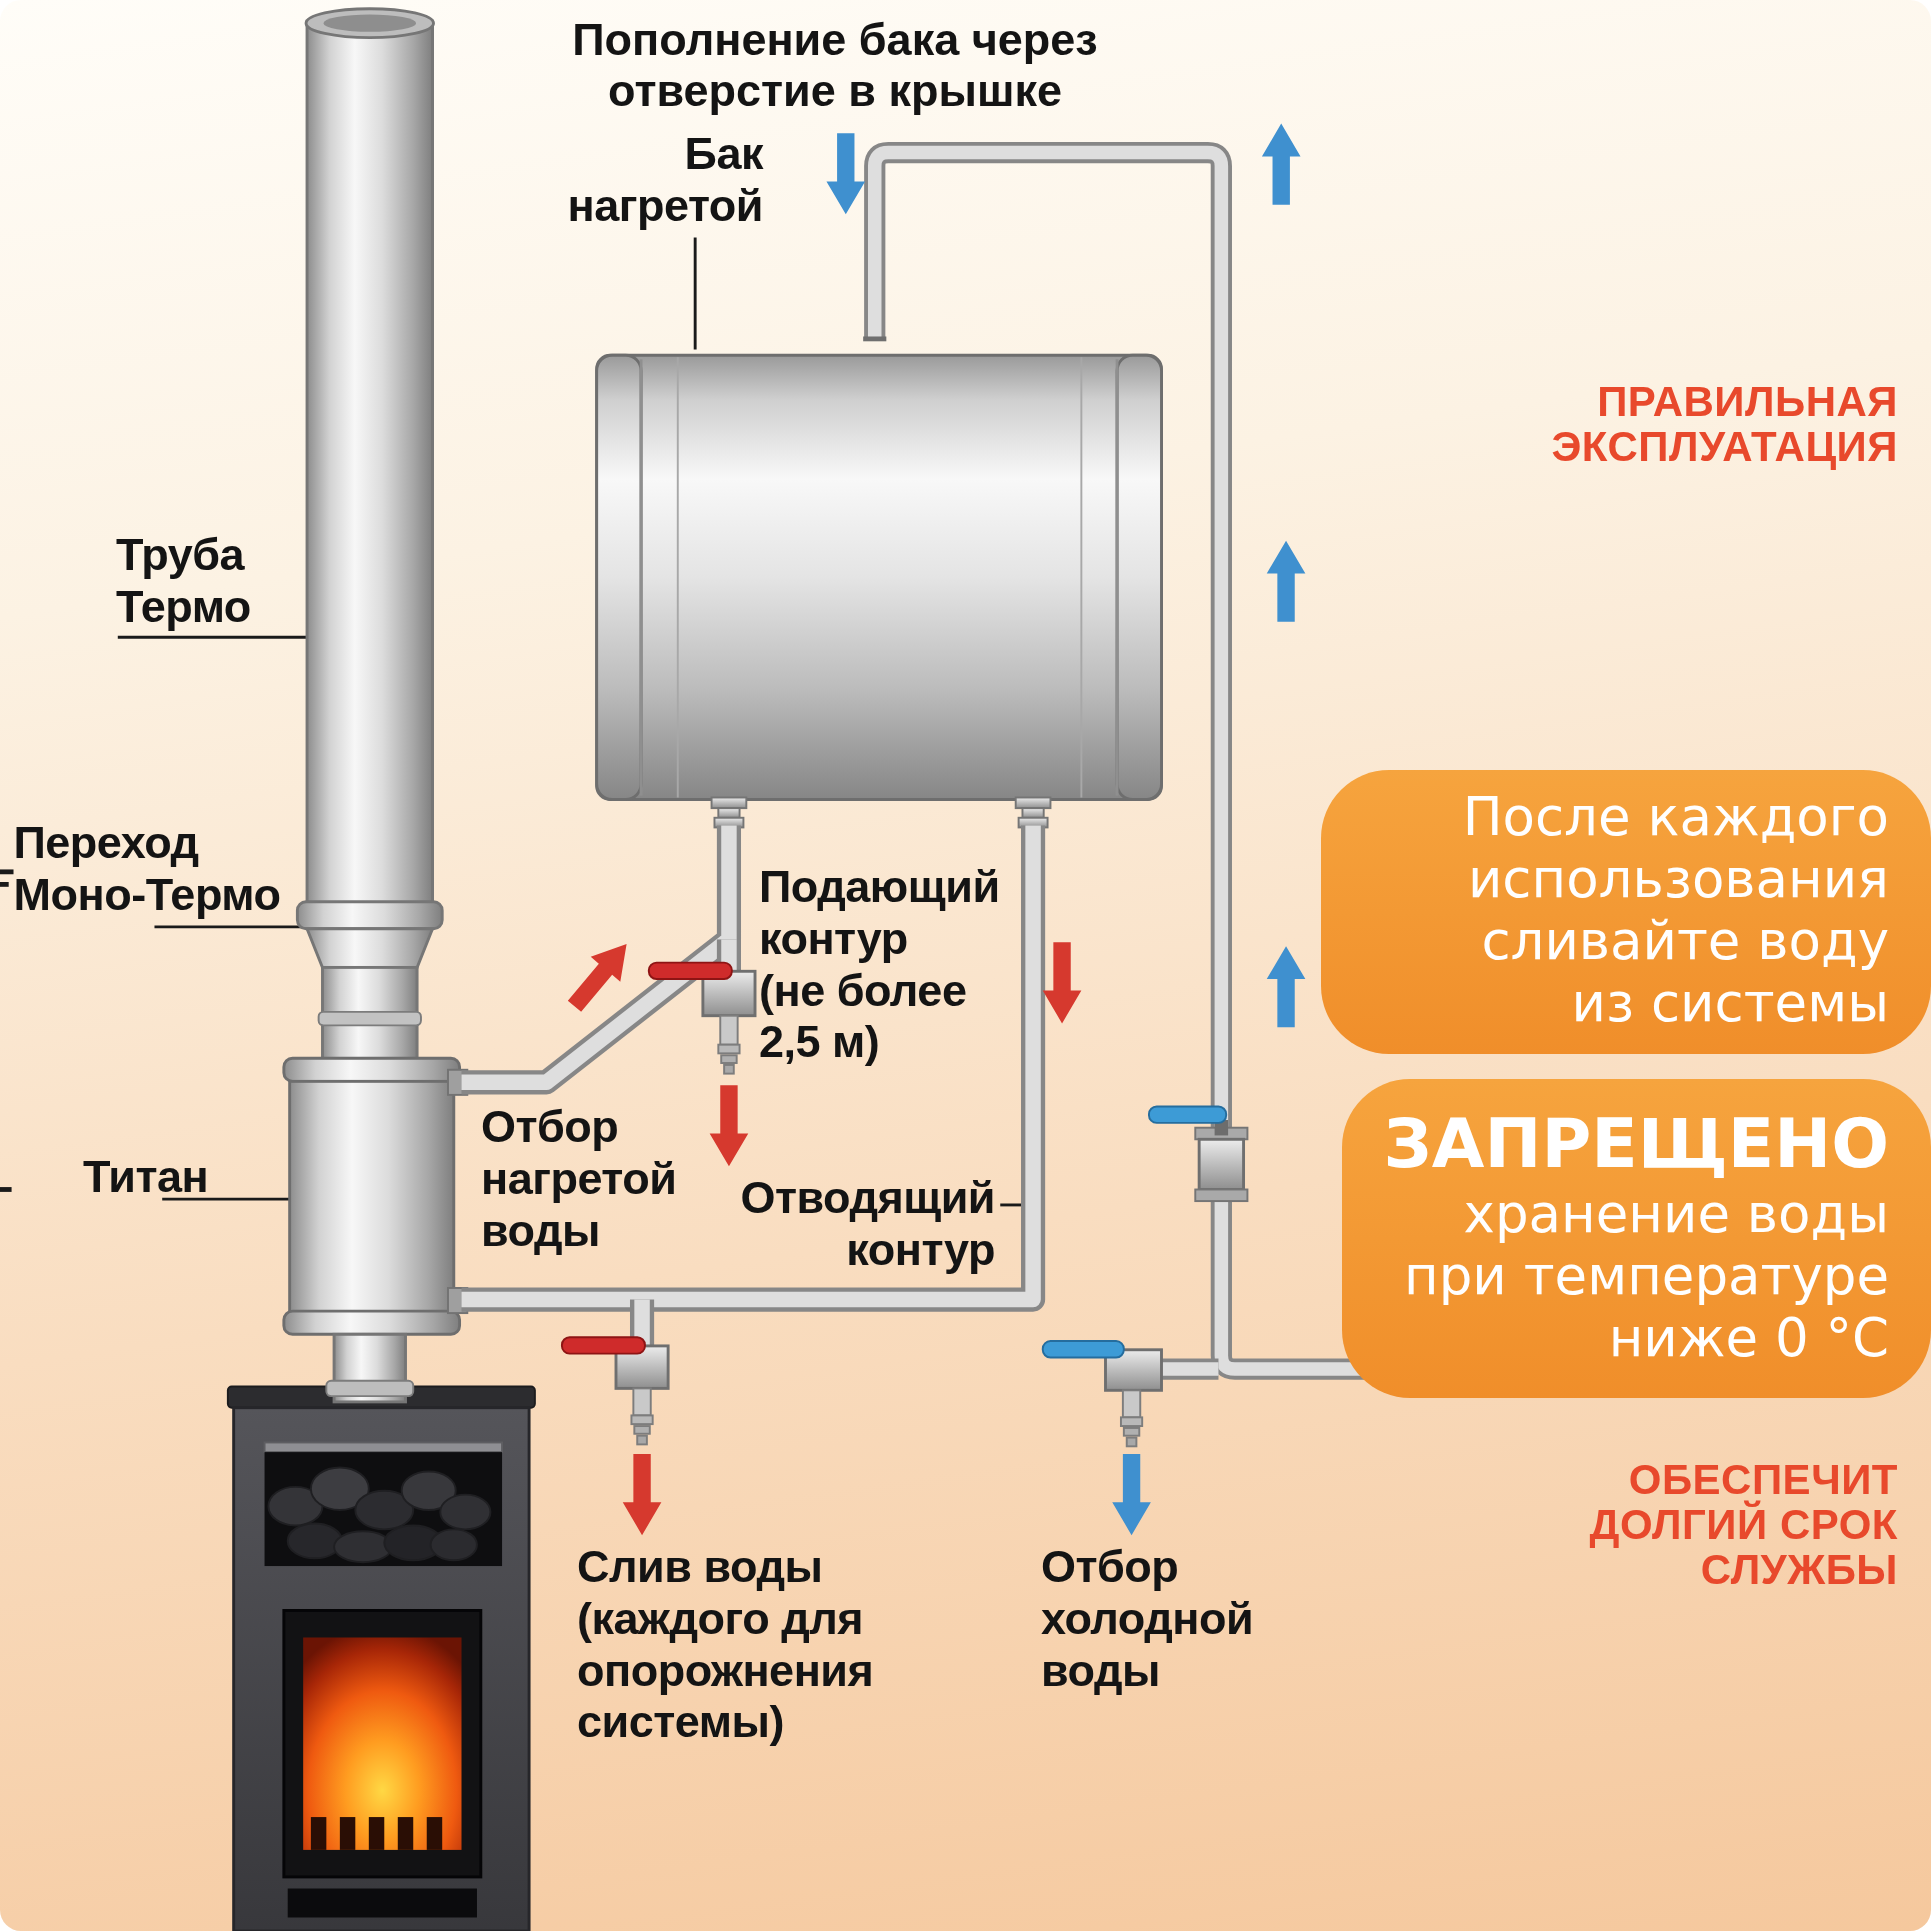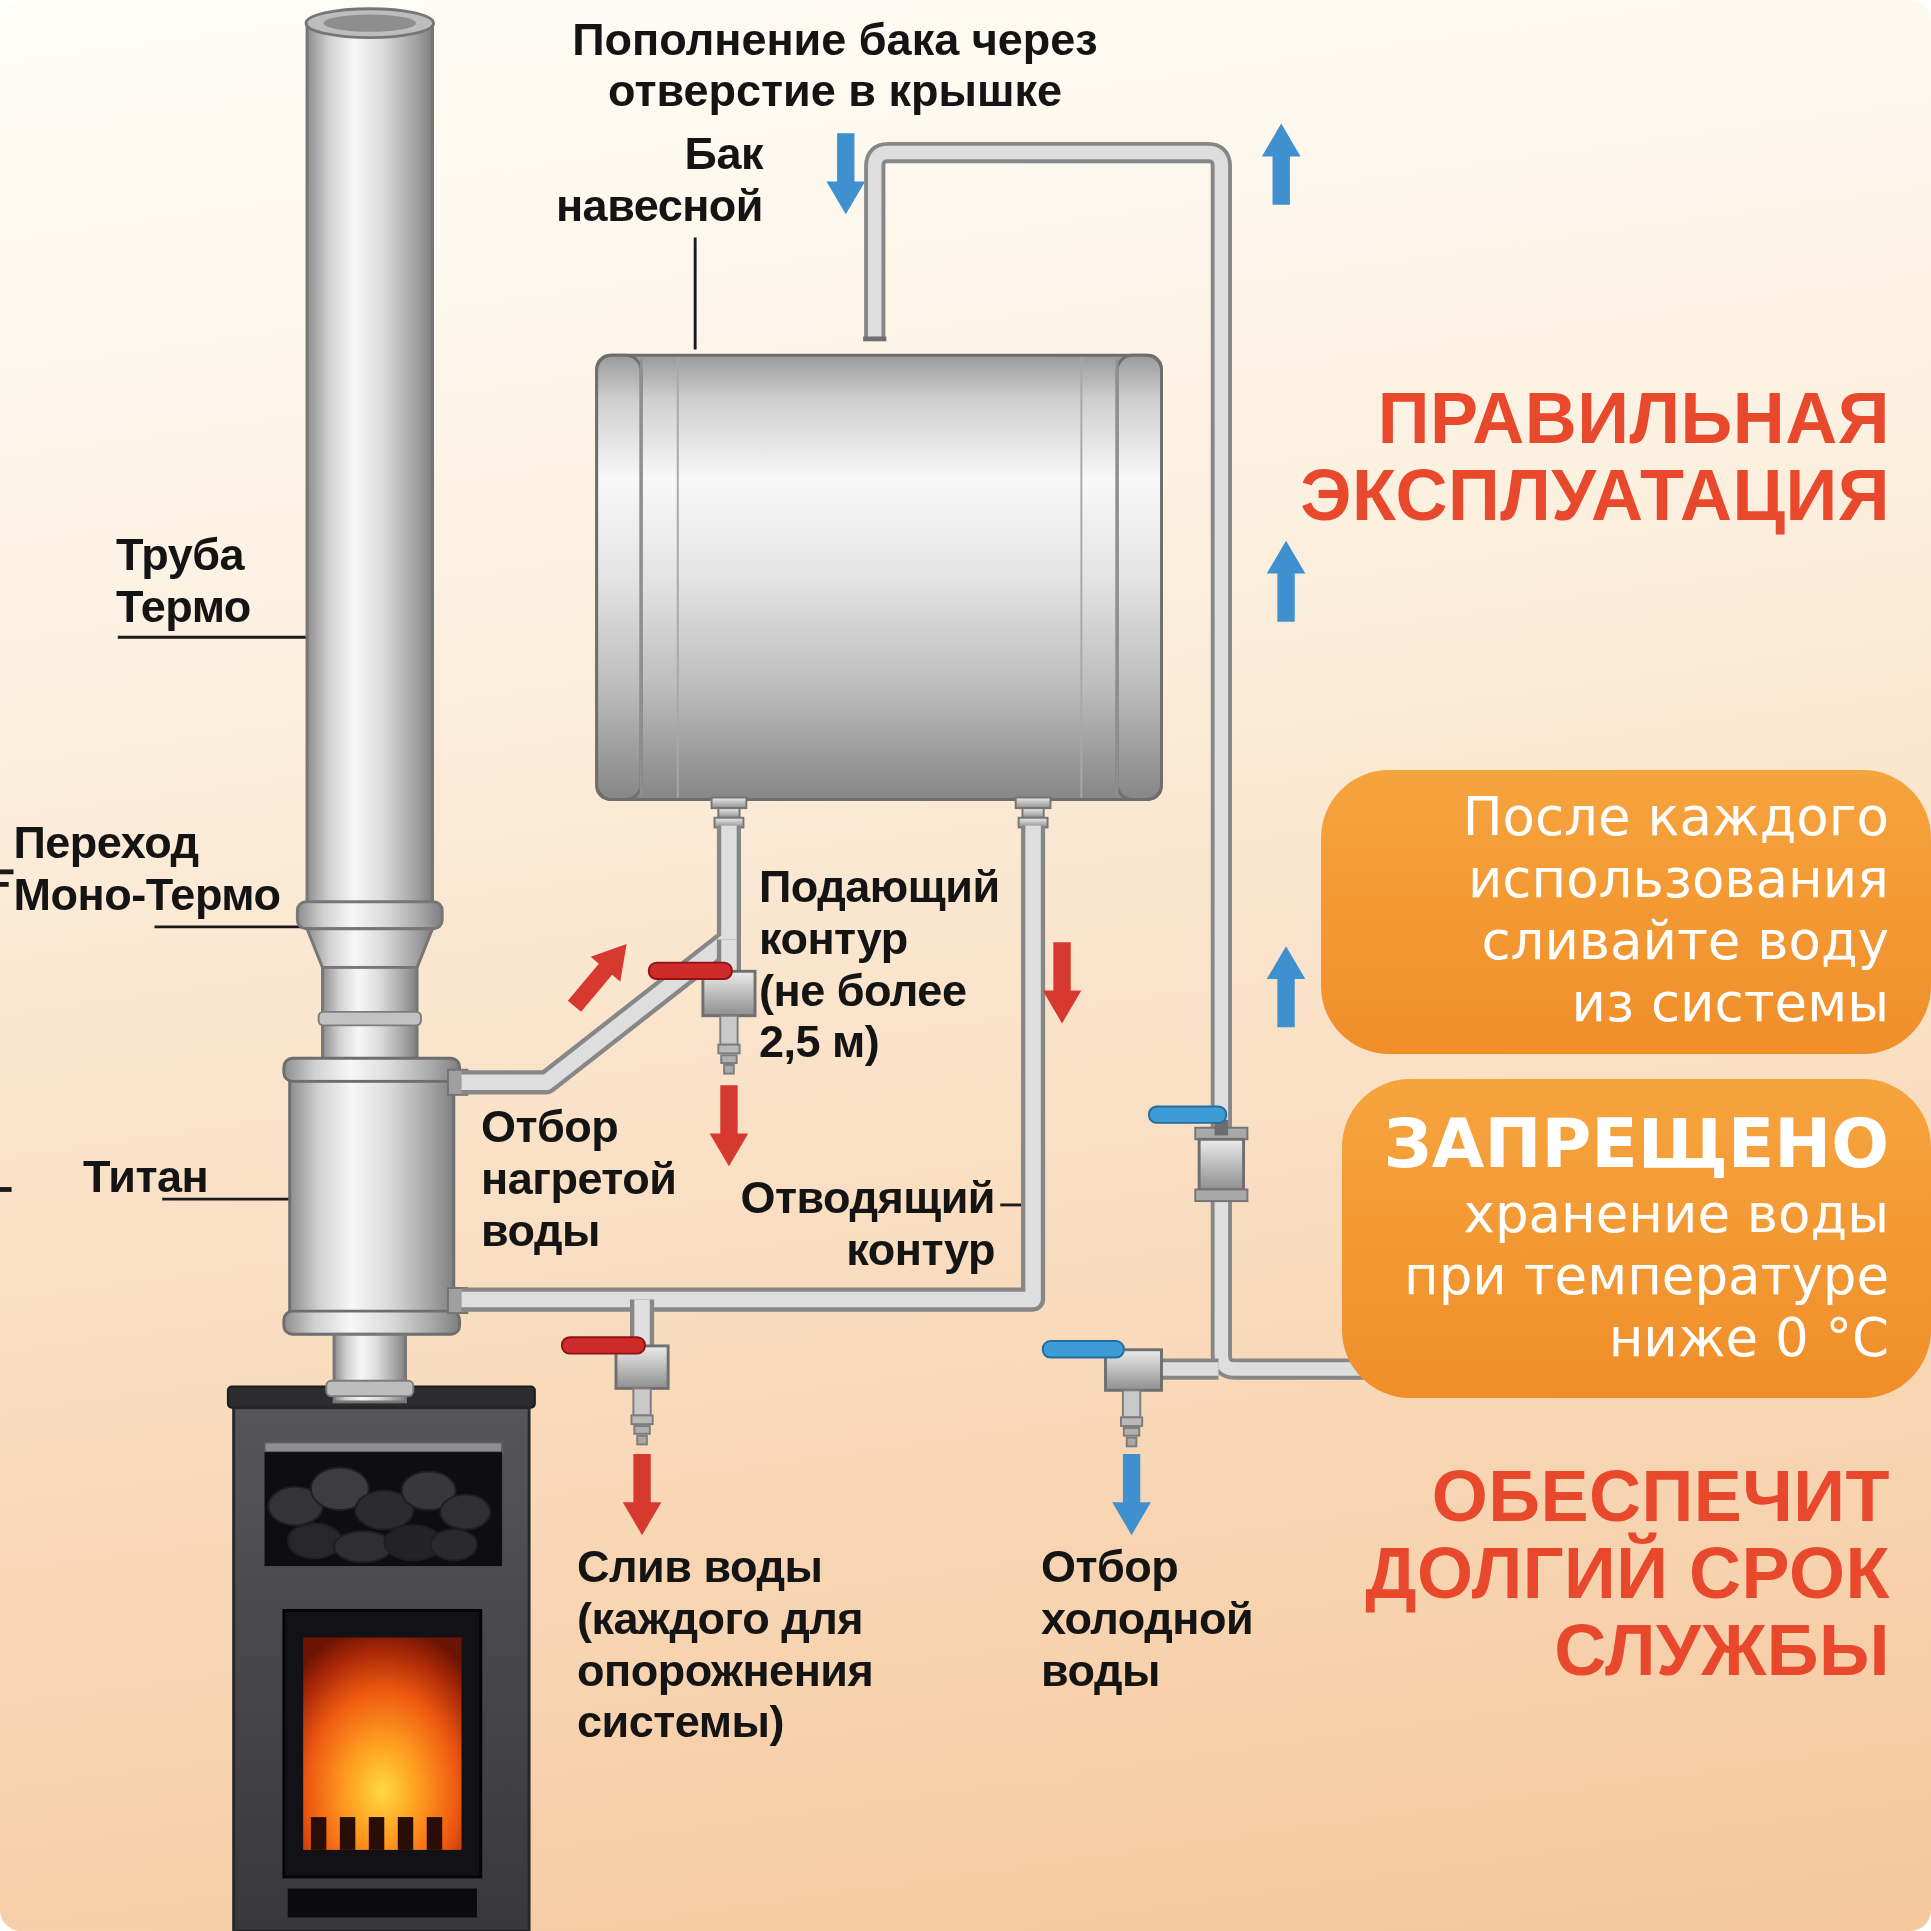--- a/index.html
+++ b/index.html
@@ -5,22 +5,22 @@
   *{margin:0;padding:0;box-sizing:border-box}
   html,body{width:1931px;height:1931px}
   body{font-family:"Liberation Sans",sans-serif}
   .canvas{position:relative;width:1931px;height:1931px;overflow:hidden;
     background:linear-gradient(172deg,#fffdf8 0%,#fcf2e3 28%,#f9ddc0 62%,#f5c89d 100%);border-radius:21px;}
   svg.layer{position:absolute;left:0;top:0}
   .note,.dlabel{position:absolute;white-space:pre-line;color:#141414;font-weight:bold}
   .note{font-size:45px;line-height:1.13;text-align:center}
   .dlabel{font-size:45px;line-height:1.15;letter-spacing:-0.5px}
   .dlabel.right{text-align:right}
-  .heading{position:absolute;right:41px;text-align:right;white-space:pre-line;
-    color:var(--accent-red,#e8492c);font-size:72px;line-height:1.07;font-weight:bold;letter-spacing:0.5px}
+  .heading{position:absolute;right:33px;text-align:right;white-space:pre-line;
+    color:var(--accent-red,#e8492c);font-size:42px;line-height:1.07;font-weight:bold;letter-spacing:0.5px}
   .bubble{position:absolute;right:0;border-radius:68px;
     background:linear-gradient(180deg,#f6a43e,var(--bubble-orange,#f08e2a));
     display:flex;flex-direction:column;justify-content:center;align-items:flex-end;
     padding:11.6px 42px 15.4px 29px}
   .bubble-title{color:#fff;font-size:68px;font-weight:bold;font-family:"DejaVu Sans",sans-serif;
     line-height:1.15;text-align:right}
   .bubble-text{color:#fff;font-size:53px;font-weight:normal;font-family:"DejaVu Sans",sans-serif;
     line-height:1.17;text-align:right;white-space:pre-line}
 </style>
 </head>
@@ -210,21 +210,21 @@
     <use href="#arrowShape" fill="#d6392e" transform="translate(755,1166) rotate(180)"></use>
     <use href="#arrowShape" fill="#d6392e" transform="translate(1100,1018) rotate(180)"></use>
     <use href="#arrowShape" fill="#d6392e" transform="translate(665,1548) rotate(180)"></use>
   </g>
 </svg>
 
   <div class="note" style="left:502px;top:15.4px;width:666px">Пополнение бака через
 отверстие в крышке</div>
 
   <div class="dlabel right" style="left:454px;top:128px;width:309px">Бак
-навесной</div>
+нагретой</div>
   <div class="dlabel" style="left:116px;top:529px">Труба
 Термо</div>
   <div class="dlabel" style="left:13.5px;top:817px">Переход
 Моно-Термо</div>
   <div class="dlabel" style="left:83px;top:1151px">Титан</div>
   <div class="dlabel" style="left:759px;top:861px">Подающий
 контур
 (не более
 2,5 м)</div>
   <div class="dlabel" style="left:481px;top:1101px">Отбор

